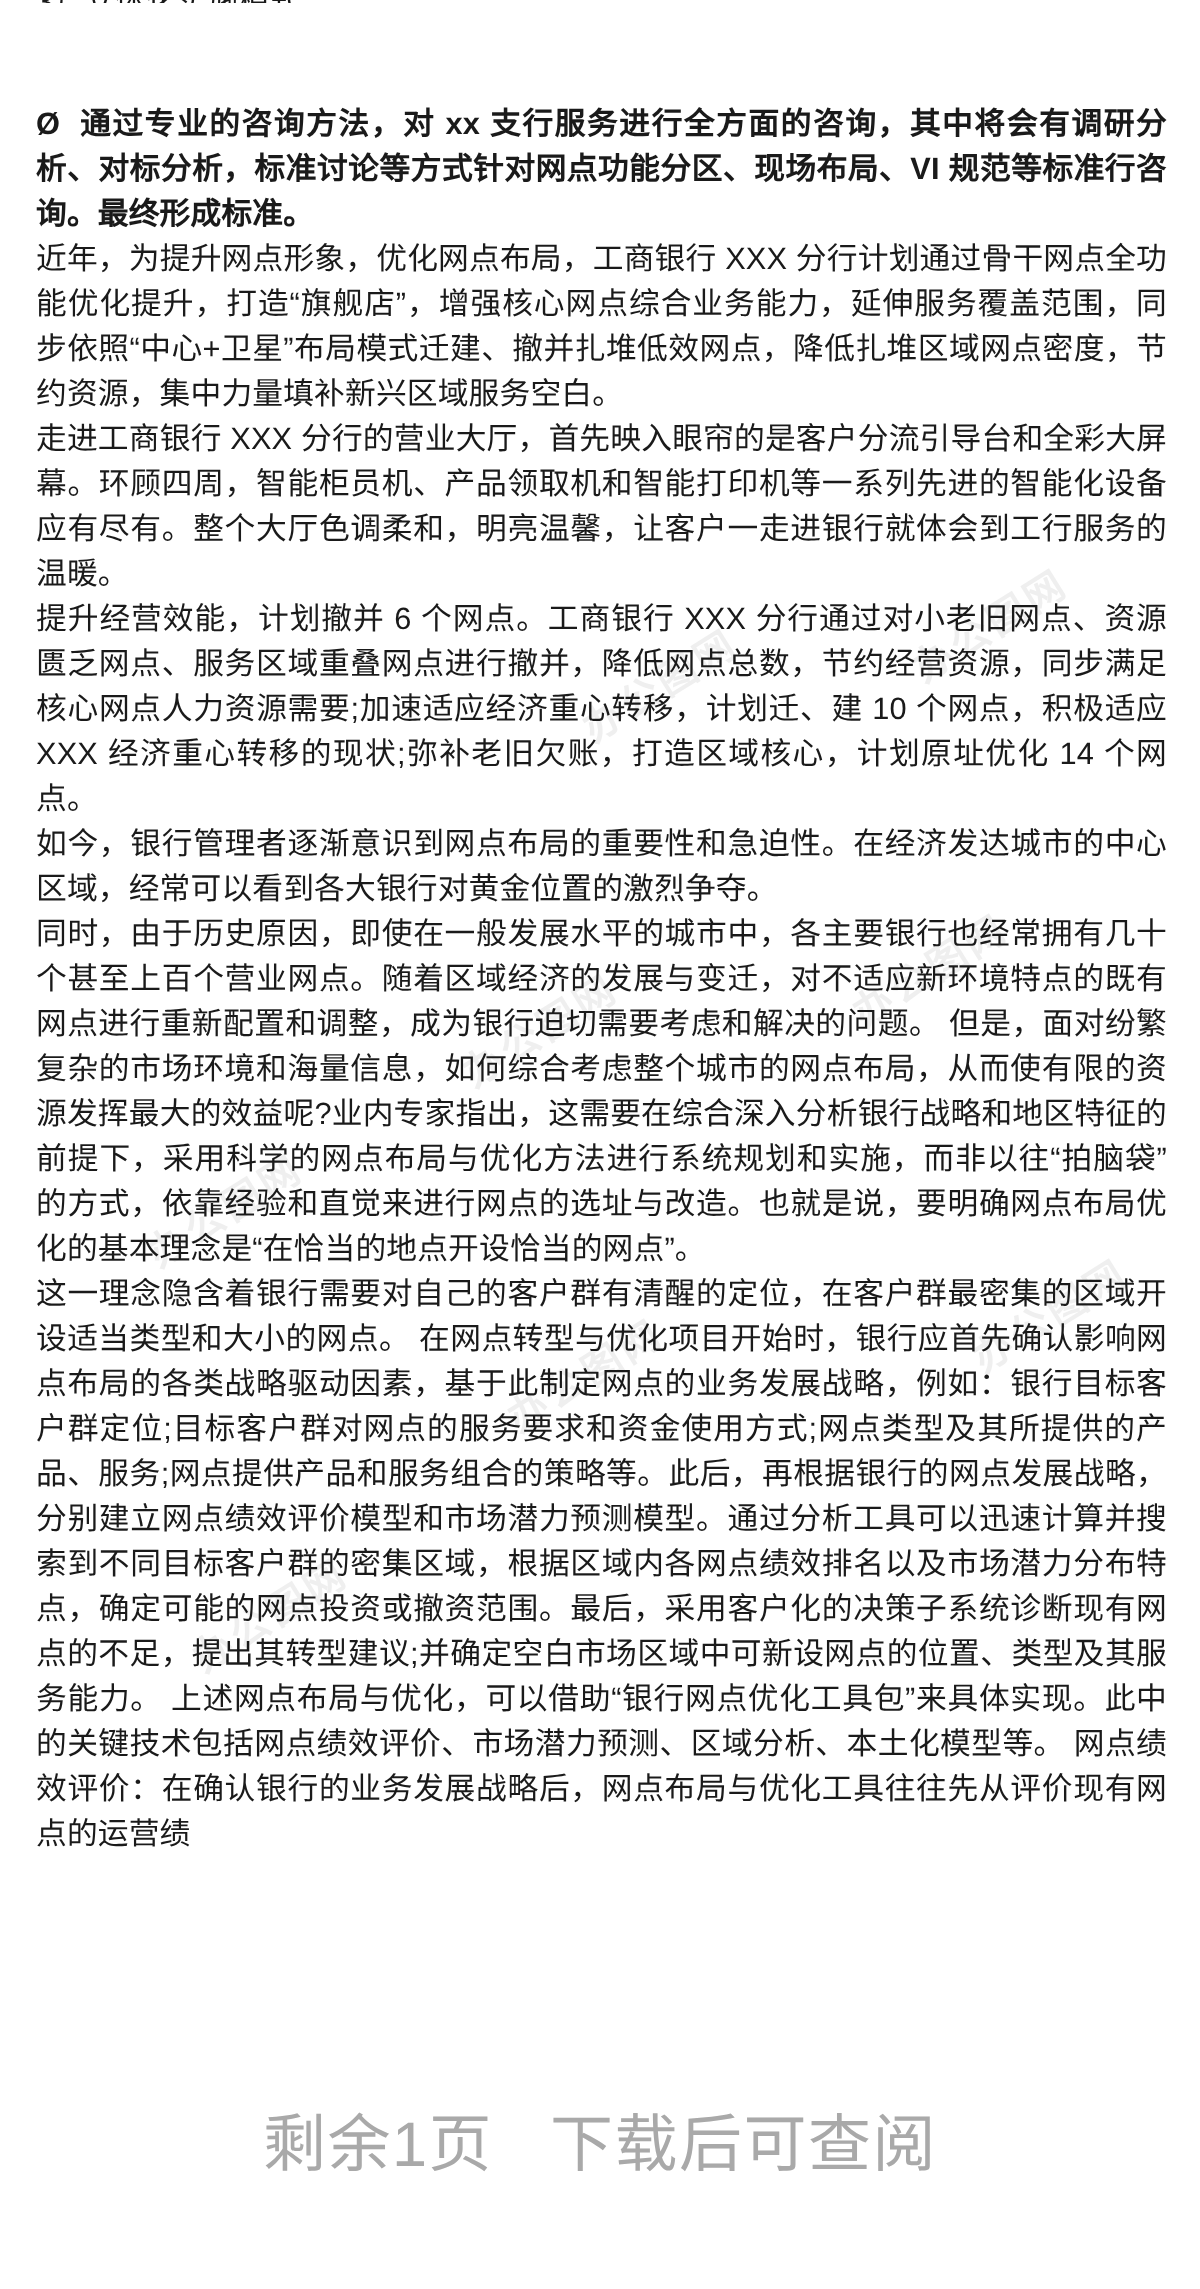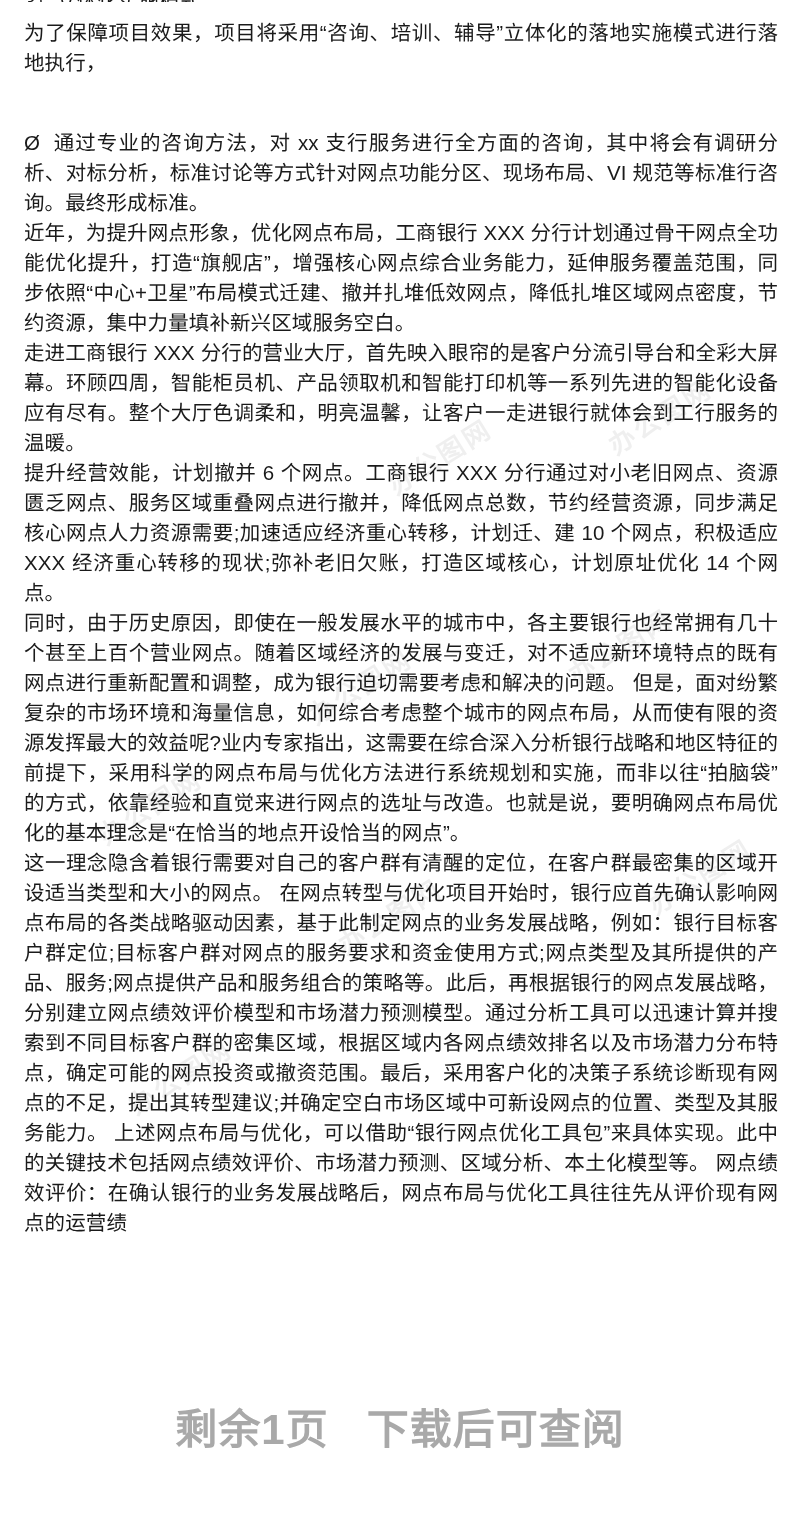--- a/index.html
+++ b/index.html
@@ -62,34 +62,35 @@
     left: 24px;
     top: -13px;
     width: 754px;
     white-space: nowrap;
     overflow: hidden;
     height: 15px;
   }
   .spacer-lg { height: 50px; }
   .para.bullet {
     text-indent: 0;
+    font-weight: bold;
   }
   #footer-note {
     position: absolute;
     left: 0;
     top: 1395px;
     width: 800px;
     text-align: center;
     z-index: 3;
   }
   #footer-note .note-text {
     display: inline-block;
     color: #a9a9a9;
     font-size: 42px;
-    font-weight: 700;
+    font-weight: 400;
     letter-spacing: 1px;
     font-family: "Liberation Sans", "DejaVu Sans", sans-serif;
     white-space: pre;
   }
 </style>
 </head>
 <body>
 
 <div id="page">
 
@@ -101,36 +102,36 @@
     <div class="wm" style="left:90px;  top:820px;">办公图网</div>
     <div class="wm" style="left:330px; top:930px;">办公图网</div>
     <div class="wm" style="left:640px; top:890px;">办公图网</div>
     <div class="wm" style="left:120px; top:1090px;">办公图网</div>
   </div>
 
   <div class="para cut-top">3）立体化实施模式</div>
 
   <div id="doc-body" style="padding-top:18px;">
 
-    <p class="para">为了保障项目效果，项目将采用“咨询、培训、辅导”立体化的落地实施模式进行落地执行，</p>
 
     <div class="spacer-lg"></div>
 
 
     <p class="para bullet"><span>Ø</span><span>&nbsp;&nbsp;</span><span>通过专业的咨询方法，对 xx 支行服务进行全方面的咨询，其中将会有调研分析、对标分析，标准讨论等方式针对网点功能分区、现场布局、VI 规范等标准行咨询。最终形成标准。</span></p>
 
 
 
     <p class="para">近年，为提升网点形象，优化网点布局，工商银行 XXX 分行计划通过骨干网点全功能优化提升，打造“旗舰店”，增强核心网点综合业务能力，延伸服务覆盖范围，同步依照“中心+卫星”布局模式迁建、撤并扎堆低效网点，降低扎堆区域网点密度，节约资源，集中力量填补新兴区域服务空白。</p>
 
     <p class="para">走进工商银行 XXX 分行的营业大厅，首先映入眼帘的是客户分流引导台和全彩大屏幕。环顾四周，智能柜员机、产品领取机和智能打印机等一系列先进的智能化设备应有尽有。整个大厅色调柔和，明亮温馨，让客户一走进银行就体会到工行服务的温暖。</p>
 
     <p class="para">提升经营效能，计划撤并 6 个网点。工商银行 XXX 分行通过对小老旧网点、资源匮乏网点、服务区域重叠网点进行撤并，降低网点总数，节约经营资源，同步满足核心网点人力资源需要;加速适应经济重心转移，计划迁、建 10 个网点，积极适应 XXX 经济重心转移的现状;弥补老旧欠账，打造区域核心，计划原址优化 14 个网点。</p>
 
 
+    <p class="para">如今，银行管理者逐渐意识到网点布局的重要性和急迫性。在经济发达城市的中心区域，经常可以看到各大银行对黄金位置的激烈争夺。</p>
 
     <p class="para">同时，由于历史原因，即使在一般发展水平的城市中，各主要银行也经常拥有几十个甚至上百个营业网点。随着区域经济的发展与变迁，对不适应新环境特点的既有网点进行重新配置和调整，成为银行迫切需要考虑和解决的问题。 但是，面对纷繁复杂的市场环境和海量信息，如何综合考虑整个城市的网点布局，从而使有限的资源发挥最大的效益呢?业内专家指出，这需要在综合深入分析银行战略和地区特征的前提下，采用科学的网点布局与优化方法进行系统规划和实施，而非以往“拍脑袋”的方式，依靠经验和直觉来进行网点的选址与改造。也就是说，要明确网点布局优化的基本理念是“在恰当的地点开设恰当的网点”。</p>
 
     <p class="para">这一理念隐含着银行需要对自己的客户群有清醒的定位，在客户群最密集的区域开设适当类型和大小的网点。 在网点转型与优化项目开始时，银行应首先确认影响网点布局的各类战略驱动因素，基于此制定网点的业务发展战略，例如：银行目标客户群定位;目标客户群对网点的服务要求和资金使用方式;网点类型及其所提供的产品、服务;网点提供产品和服务组合的策略等。此后，再根据银行的网点发展战略，分别建立网点绩效评价模型和市场潜力预测模型。通过分析工具可以迅速计算并搜索到不同目标客户群的密集区域，根据区域内各网点绩效排名以及市场潜力分布特点，确定可能的网点投资或撤资范围。最后，采用客户化的决策子系统诊断现有网点的不足，提出其转型建议;并确定空白市场区域中可新设网点的位置、类型及其服务能力。 上述网点布局与优化，可以借助“银行网点优化工具包”来具体实现。此中的关键技术包括网点绩效评价、市场潜力预测、区域分析、本土化模型等。 网点绩效评价：在确认银行的业务发展战略后，网点布局与优化工具往往先从评价现有网点的运营绩</p>
 
   </div>
 
   <div id="footer-note">
     <span class="note-text">剩余1页   下载后可查阅</span>
   </div>

